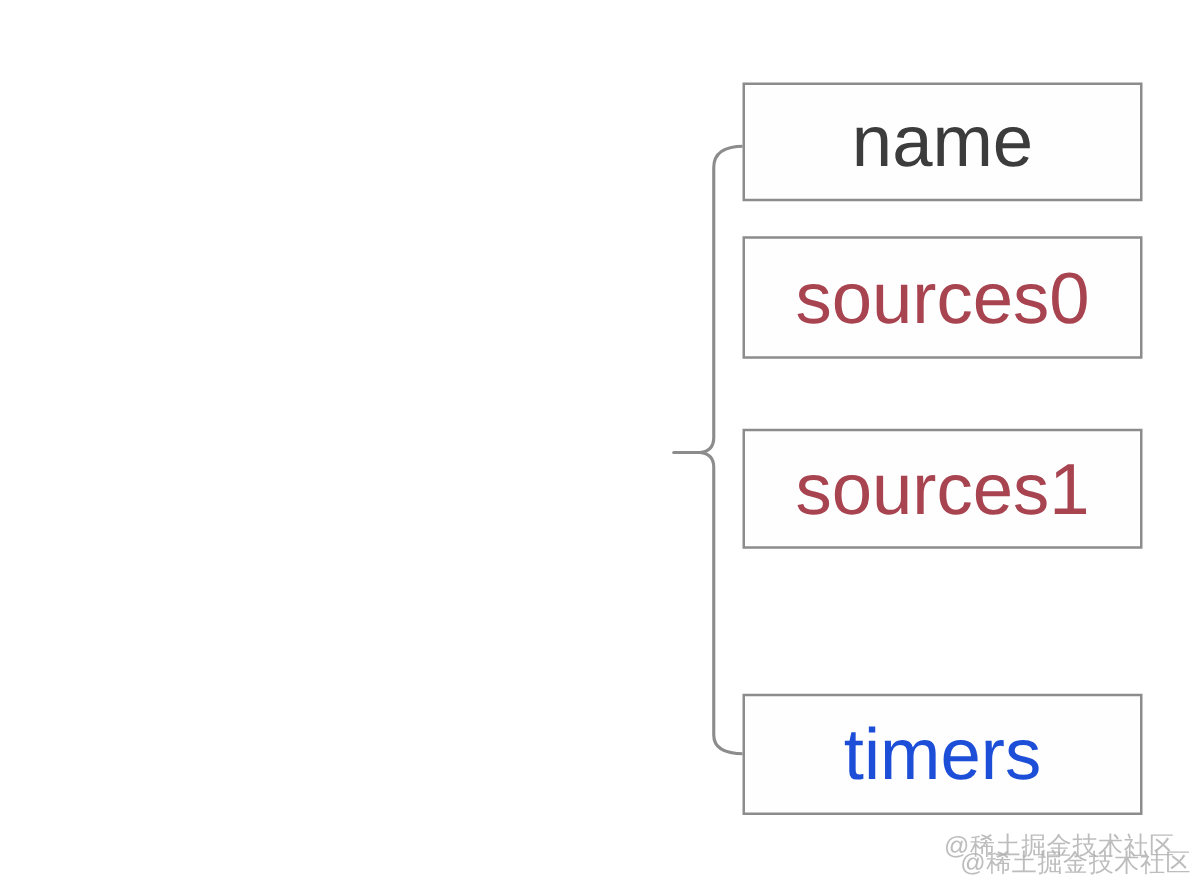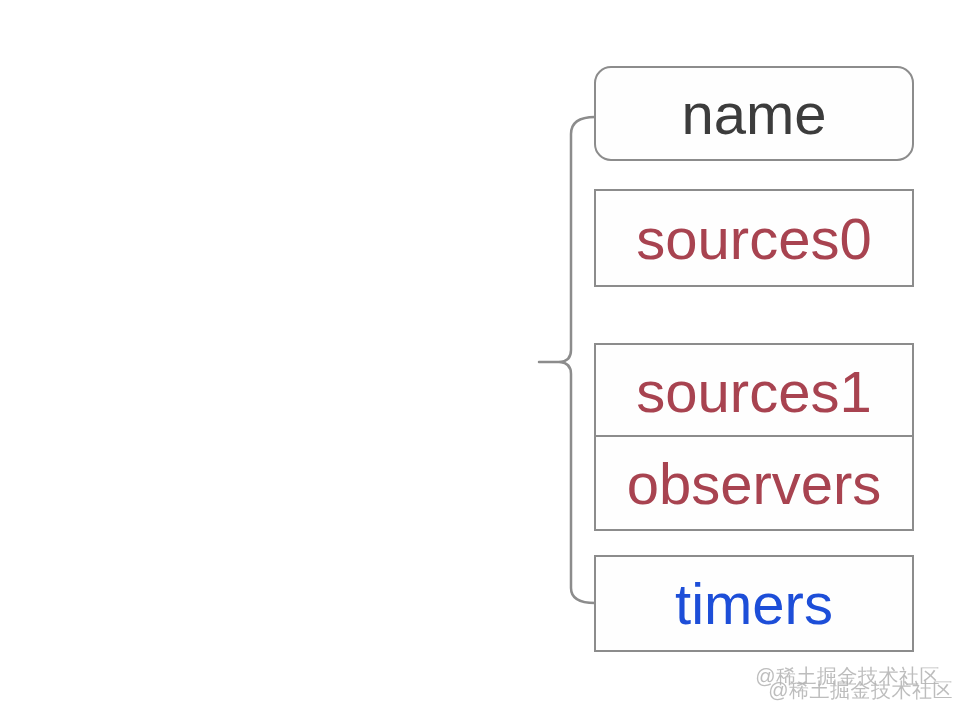--- a/index.html
+++ b/index.html
@@ -45,21 +45,21 @@
     top: 312px;
     width: 531px;
     height: 96px;
     font-size: 60px;
   }
   .node-child {
     left: 594px;
     width: 320px;
     font-size: 58px;
   }
-  .child-0 { top: 66px;  height: 95px; border-radius: 17px; }
+  .child-0 { top: 66px;  height: 95px; }
   .child-1 { top: 189px; height: 98px; }
   .child-2 { top: 312px; height: 96px; }
   .child-3 { top: 435px; height: 96px; }
   .child-4 { top: 555px; height: 97px; }
   .watermark {
     position: absolute;
     font-size: 20px;
     letter-spacing: 0.5px;
     opacity: 0.85;
     pointer-events: none;
@@ -83,23 +83,20 @@
   </div>
 
   <div class="node node-child child-1" style="color: rgb(168, 67, 80);">
     <span>sources0</span>
   </div>
 
   <div class="node node-child child-2" style="color: rgb(168, 67, 80); margin-top: 31px;">
     <span>sources1</span>
   </div>
 
-  <div class="node node-child child-3" style="color: rgb(168, 67, 80);">
-    <span>observers</span>
-  </div>
 
   <div class="node node-child child-4" style="color: #1d4ed8;">
     <span>timers</span>
   </div>
 
   <div class="watermark watermark-1" style="color: rgb(178, 178, 178);">@稀土掘金技术社区</div>
 
   <div class="watermark watermark-2" style="color: rgb(178, 178, 178);">@稀土掘金技术社区</div>
 
 </div>

